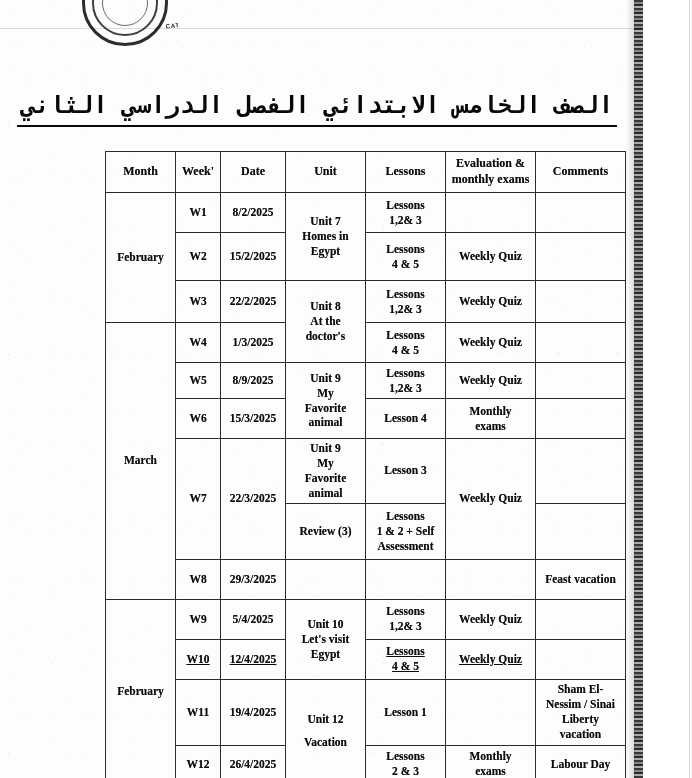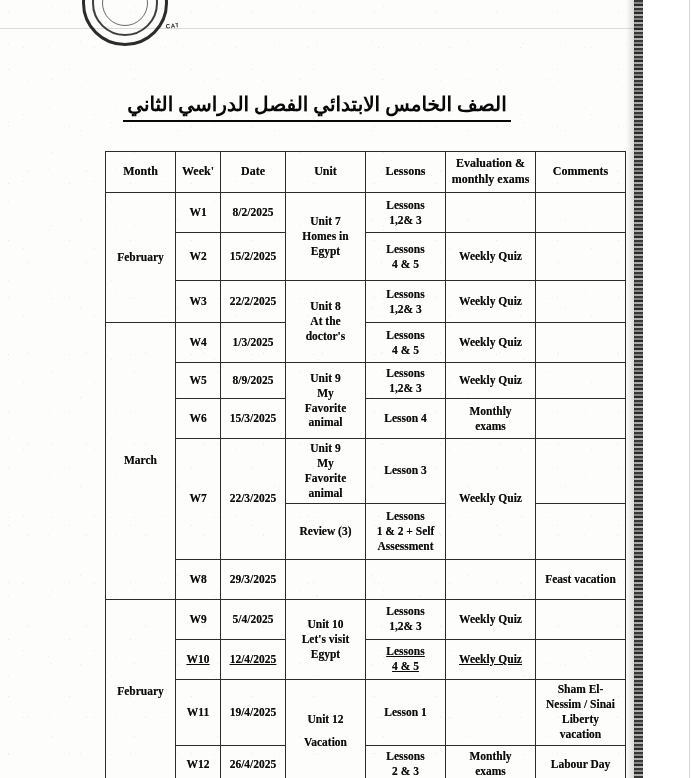--- a/index.html
+++ b/index.html
@@ -140,22 +140,22 @@
   #title {
     position: absolute;
     left: 0;
     top: 92px;
     width: 634px;
     text-align: center;
     direction: rtl;
   }
   #title-text {
     display: inline-block;
-    font-family: Liberation Serif, serif;
-    font-size: 20px;
+    font-family: Liberation Mono, monospace;
+    font-size: 24px;
     font-weight: 700;
     color: #080808;
     border-bottom: 2.2px solid #080808;
     padding: 0 4px 3px 4px;
     line-height: 1.25;
     letter-spacing: 0px;
   }
 
   
   #sched-wrap {

